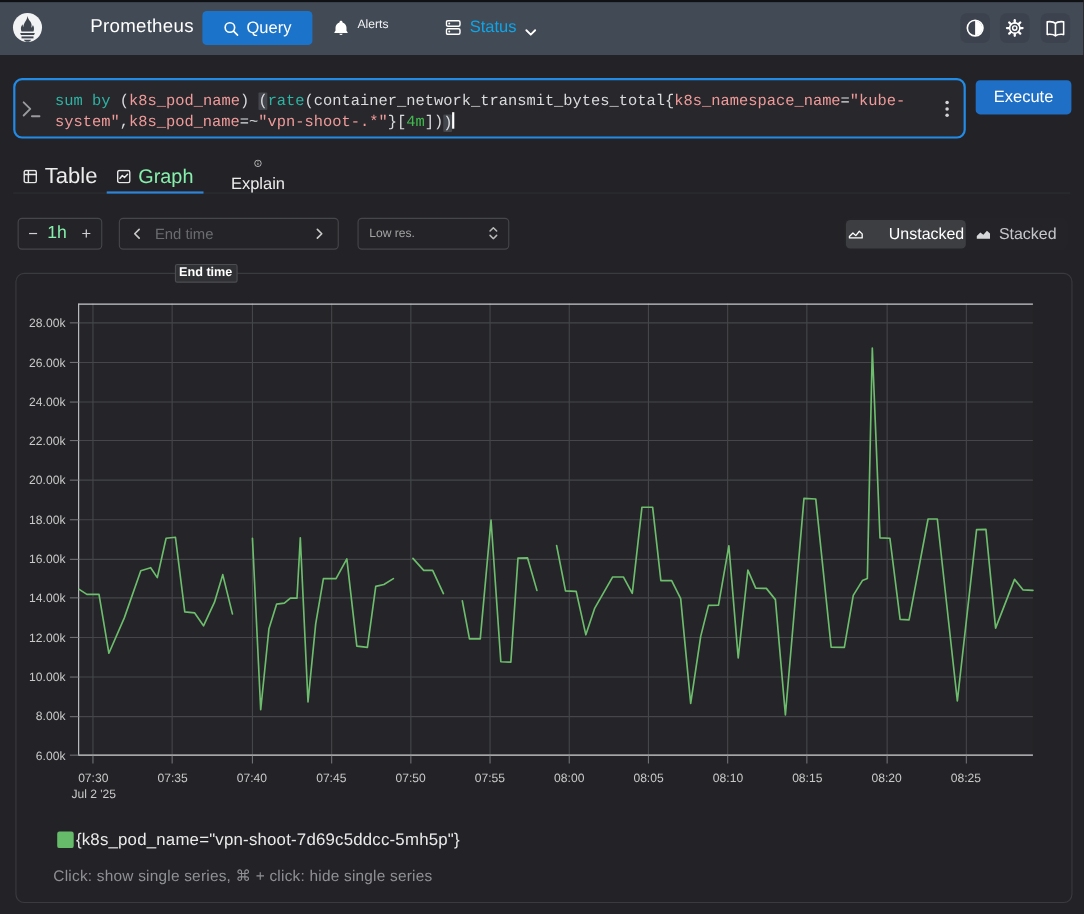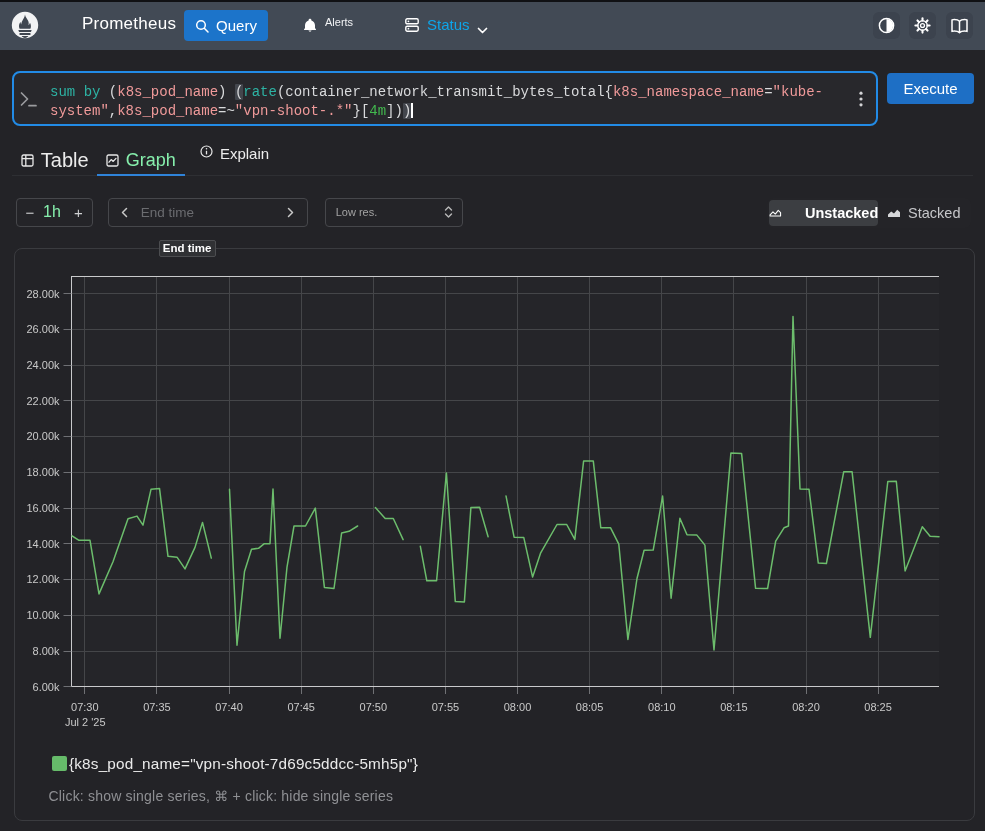--- a/index.html
+++ b/index.html
@@ -12,21 +12,21 @@
 
 <div class="abs" style="left:11px;top:11px;"><svg width="28" height="28" viewBox="0 0 28 28" style="">
       <circle cx="14" cy="14" r="13.2" fill="#f2f3f4"></circle>
 <path d="M14 3.6 c0.3 2.1 1.2 3.2 2.2 4.6 c1.0 1.4 1.6 2.6 1.5 4.2 c-0.06 1.0-0.4 1.9-0.4 1.9 c0.8-0.55 1.4-1.6 1.6-2.5 c0.7 1.0 1.1 2.3 1.0 3.6 c-0.06 1.3-0.5 2.2-0.5 2.3 l-10.8 0 c0 0-0.55-1.1-0.6-2.5 c-0.07-1.6 0.65-3.1 1.7-4.1 c-0.08 0.8 0.08 1.9 0.5 2.5 c0.06-1.2 0.5-2.9 1.3-4.2 c0.85-1.3 2.1-2.7 2.5-5.8 Z" fill="#3f4650"></path>
 <path d="M7.3 18.9 l13.4 0 l-0.75 2.0 l-11.9 0 Z" fill="#3f4650"></path>
 <path d="M8.55 22.1 l10.9 0 l0 1.8 l-10.9 0 Z" fill="#3f4650"></path>
 <path d="M10.6 25.1 l6.8 0 c-0.6 1.1-1.9 1.85-3.4 1.85 c-1.5 0-2.8-0.75-3.4-1.85 Z" fill="#3f4650"></path>
     </svg></div>
 <div class="abs" style="left:45px;top:14px;font-size:17px;color:#ffffff;font-weight:400;letter-spacing:0.25px;margin-left:37px;">Prometheus</div>
 
-<div class="abs" style="left:184px;top:10px;width:84px;height:31px;background:#1c74ca;border-radius:4px;display:flex;align-items:center;justify-content:center;gap:7px;">
+<div class="abs" style="left:184px;top:10px;width:100px;height:31px;background:#1c74ca;border-radius:4px;display:flex;align-items:center;justify-content:center;gap:7px;">
   <svg width="14" height="14" viewBox="0 0 14 14" style="">
       <circle cx="6" cy="6" r="4.3" fill="none" stroke="#fff" stroke-width="1.5"></circle>
       <line x1="9.3" y1="9.3" x2="13" y2="13" stroke="#fff" stroke-width="1.5" stroke-linecap="round"></line>
     </svg>
     <span style="color:#fff;font-size:15px;font-weight:500;">Query</span>
 </div>
 <div class="abs" style="left:303px;top:18px;"><svg width="14" height="15" viewBox="0 0 14 15" style="">
       <path d="M7 0.8 C7.8 0.8 8.4 1.4 8.4 2.1 L8.4 2.5 C10.5 3.1 12 5 12 7.3 L12 10 L13 11.4 L13 12 L1 12 L1 11.4 L2 10 L2 7.3 C2 5 3.5 3.1 5.6 2.5 L5.6 2.1 C5.6 1.4 6.2 0.8 7 0.8 Z" fill="#fff"></path>
       <path d="M5.4 12.6 A1.7 1.7 0 0 0 8.6 12.6 Z" fill="#fff"></path>
     </svg></div>
@@ -91,21 +91,21 @@
     </svg>
     <span style="font-size:20px;color:#ececec;">Table</span>
   </div>
 <div class="abs" style="left:96.8px;top:145px;width:88px;height:31px;display:flex;align-items:center;justify-content:center;gap:7px;">
     <svg width="13" height="13" viewBox="0 0 13 13" style="">
       <rect x="1" y="1" width="11" height="11" rx="1.5" fill="none" stroke="#e8e8e8" stroke-width="1.3"></rect>
       <path d="M3 8.2 L5.2 5.6 L7.2 7.4 L10 4.4" fill="none" stroke="#e8e8e8" stroke-width="1.3" stroke-linecap="round" stroke-linejoin="round"></path>
     </svg>
     <span style="font-size:18px;color:#86efac;">Graph</span>
   </div>
-<div class="abs" style="left:185px;top:145px;width:99px;height:31px;display:flex;justify-content:center;gap:7px;">
+<div class="abs" style="left:185px;top:145px;width:99px;height:31px;display:flex;align-items:center;justify-content:center;gap:7px;flex-direction:column;">
     <svg width="13" height="13" viewBox="0 0 13 13" style="">
       <circle cx="6.5" cy="6.5" r="5.5" fill="none" stroke="#e8e8e8" stroke-width="1.2"></circle>
       <line x1="6.5" y1="5.8" x2="6.5" y2="9.4" stroke="#e8e8e8" stroke-width="1.3"></line>
       <circle cx="6.5" cy="3.7" r="0.8" fill="#e8e8e8"></circle>
     </svg>
     <span style="font-size:15px;color:#ececec;">Explain</span>
   </div>
 <div class="abs" style="left:96.8px;top:174px;width:88.3px;height:2px;background:#2f83d9;"></div>
 
 <div class="abs" style="left:16px;top:197.5px;width:76.5px;height:29px;background:#242428;border:1px solid #46474b;border-radius:4px;display:flex;align-items:center;">
@@ -130,21 +130,21 @@
   <span style="flex:1;color:#a3a3a3;font-size:11px;padding-left:10px;">Low res.</span>
   <span style="width:26px;display:flex;justify-content:center;">
       <svg width="9" height="12" viewBox="0 0 9 12" style="">
         <path d="M1.5 4 L4.5 1 L7.5 4" fill="none" stroke="#b9b9b9" stroke-width="1.4" stroke-linecap="round" stroke-linejoin="round"></path>
         <path d="M1.5 8 L4.5 11 L7.5 8" fill="none" stroke="#b9b9b9" stroke-width="1.4" stroke-linecap="round" stroke-linejoin="round"></path>
       </svg>
     </span>
 </div>
 
 <div class="abs" style="left:767.3px;top:197.6px;width:204px;height:30px;background:#242428;border-radius:6px;display:flex;align-items:center;padding:2px;">
-  <div style="width:109px;height:26px;background:#3c3e42;border-radius:4px;display:flex;align-items:center;justify-content:center;gap:23px;font-weight:bold;">
+  <div style="width:109px;height:26px;background:#3c3e42;border-radius:4px;display:flex;align-items:center;justify-content:center;gap:23px;">
       <svg width="14" height="11" viewBox="0 0 14 11" style="">
         <path d="M1.2 9.3 L1.2 8.0 L4.4 4.8 L7 7.2 L10.2 3.2 L12.8 5.6 L12.8 9.3 Z" fill="none" stroke="#fff" stroke-width="1.2" stroke-linejoin="round"></path>
       </svg>
       <span style="color:#fff;font-size:14.5px;">Unstacked</span>
     </div>
   <div style="flex:1;height:26px;display:flex;align-items:center;justify-content:center;gap:7px;">
       <svg width="14" height="11" viewBox="0 0 14 11" style="">
         <path d="M1 10 L1 7.5 L4.2 4.4 L7 6.4 L10.2 2.8 L13 5.2 L13 10 Z" fill="#d6d7d9"></path>
       </svg>
       <span style="color:#c6c7ca;font-size:14.5px;">Stacked</span>

